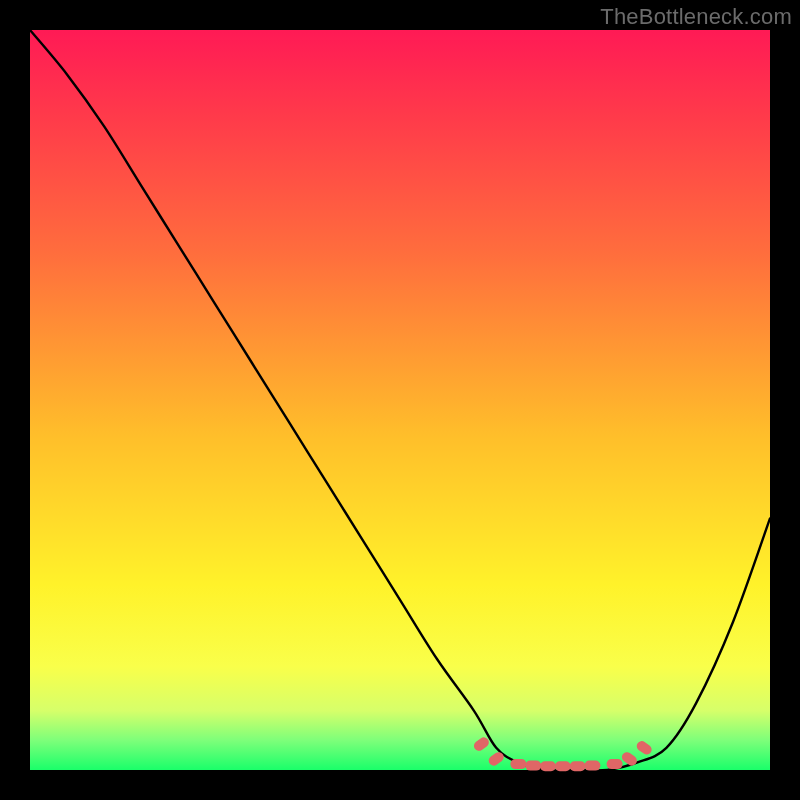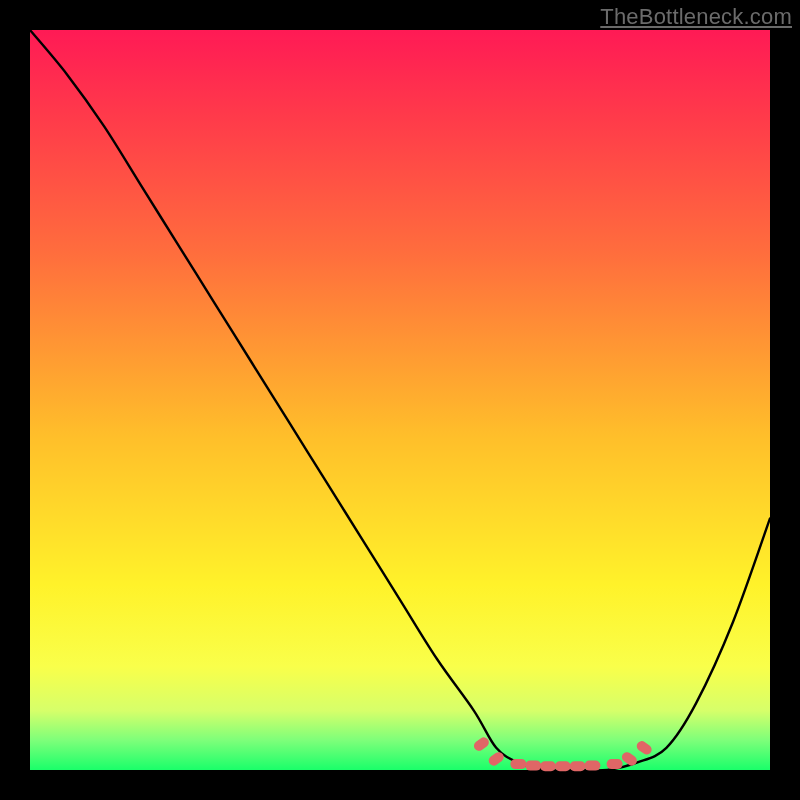--- a/index.html
+++ b/index.html
@@ -40,21 +40,20 @@
     );
   }
   .credit {
     position: absolute;
     top: 4px;
     right: 8px;
     color: #6b6b6b;
     font-size: 22px;
     font-weight: 500;
     letter-spacing: 0.2px;
-    text-decoration: underline;
   }
   svg.curve {
     position: absolute;
     left: 0;
     top: 0;
     width: 740px;
     height: 740px;
     overflow: visible;
   }
 </style>

